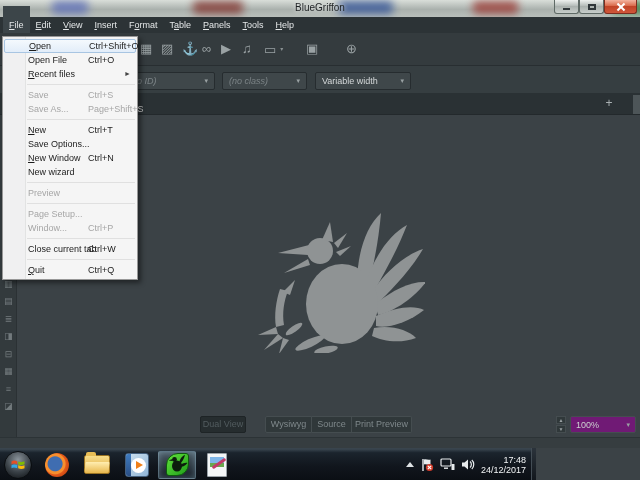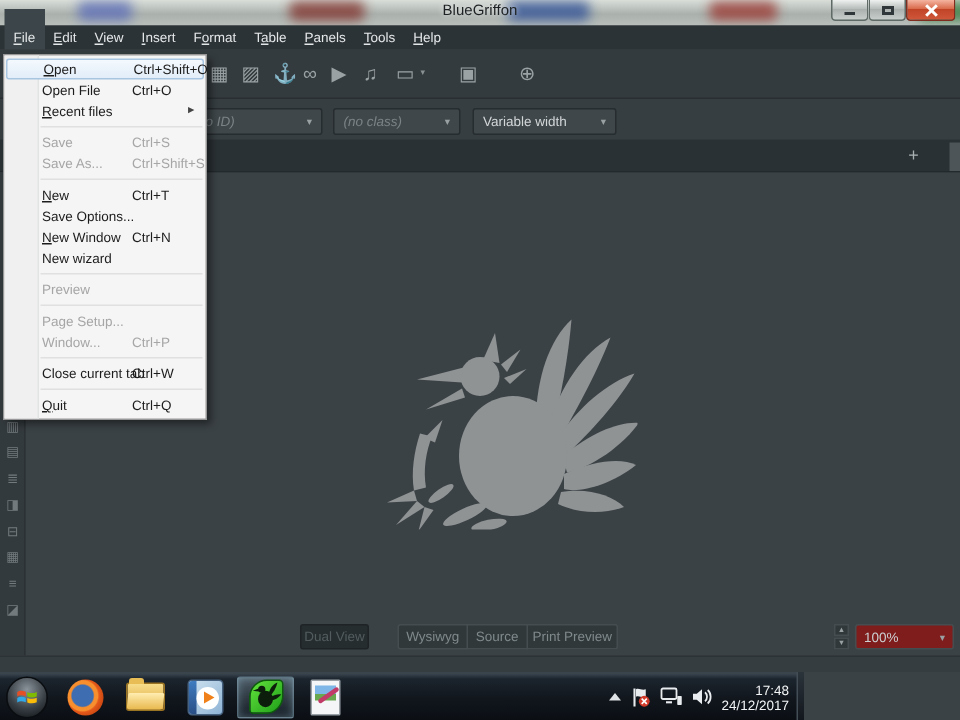--- a/index.html
+++ b/index.html
@@ -69,21 +69,21 @@
     border:1px solid #1e2426; color:#525c5f; text-align:center; line-height:15px; border-radius:2px; }
   .vgroup { position:absolute; left:265px; top:0; display:flex; height:17px; }
   .vbtn { height:17px; background:#30383a; border:1px solid #454d50; border-left:none;
     color:#7f888b; text-align:center; line-height:15px; }
   .vbtn:first-child { border-left:1px solid #454d50; border-radius:2px 0 0 2px; }
   .vbtn:last-child { border-radius:0 2px 2px 0; }
   .spinner { position:absolute; right:74px; top:0; width:10px; height:17px; }
   .spin { position:absolute; left:0; width:10px; height:8px; background:#30383a; border:1px solid #454d50;
     color:#9aa1a3; font-size:5px; text-align:center; line-height:6px; }
   .spin.up { top:0; } .spin.down { bottom:0; }
-  .zoombox { position:absolute; right:4px; top:0; width:66px; height:17px; background:#7f1d1d;
+  .zoombox { position:absolute; right:4px; top:0; width:66px; height:17px; background:#701a75;
     border:1px solid #454d50; border-radius:2px; color:#ccd0d1; display:flex; align-items:center;
     padding:0 5px; }
   .zoombox .dd-caret { margin-left:auto; }
 
   .footer { position:absolute; top:437px; left:0; width:640px; height:11px; background:#363d40;
     border-top:1px solid #2c3336; }
 
   
   .menu { position:absolute; left:2px; top:36px; width:136px; z-index:50; background:#f5f5f5;
     border:1px solid #979797; box-shadow:3px 3px 5px rgba(0,0,0,.45); padding:2px 0; }
@@ -280,21 +280,21 @@
 </div>
 
 <div class="footer"></div>
 
 <div class="menu">
     <div class="menu-item highlighted"><span><u>O</u>pen</span><span class="menu-shortcut">Ctrl+Shift+O</span></div>
     <div class="menu-item"><span>Open File</span><span class="menu-shortcut">Ctrl+O</span></div>
     <div class="menu-item"><span><u>R</u>ecent files</span><span class="menu-sub">►</span></div>
     <div class="menu-sep"></div>
     <div class="menu-item disabled"><span>Save</span><span class="menu-shortcut">Ctrl+S</span></div>
-    <div class="menu-item disabled"><span>Save As...</span><span class="menu-shortcut">Ctrl+Shift+S</span></div>
+    <div class="menu-item disabled"><span>Save As...</span><span class="menu-shortcut">Page+Shift+S</span></div>
     <div class="menu-sep"></div>
     <div class="menu-item"><span><u>N</u>ew</span><span class="menu-shortcut">Ctrl+T</span></div>
     <div class="menu-item"><span>Save Options...</span></div>
     <div class="menu-item"><span><u>N</u>ew Window</span><span class="menu-shortcut">Ctrl+N</span></div>
     <div class="menu-item"><span>New wizard</span></div>
     <div class="menu-sep"></div>
     <div class="menu-item disabled"><span>Preview</span></div>
     <div class="menu-sep"></div>
     <div class="menu-item disabled"><span>Page Setup...</span></div>
     <div class="menu-item disabled"><span>Window...</span><span class="menu-shortcut">Ctrl+P</span></div>

